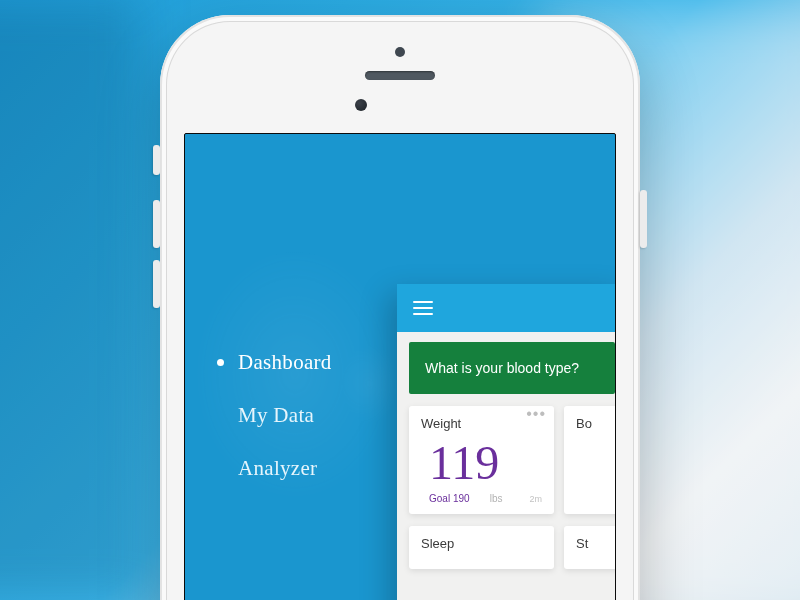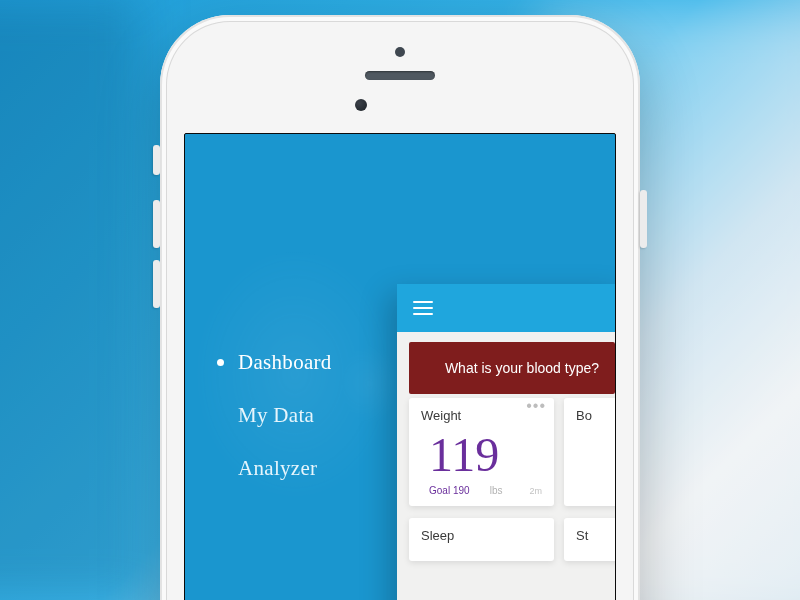--- a/index.html
+++ b/index.html
@@ -155,28 +155,27 @@
     padding-left: 16px;
   }
   .hamburger {
     width: 20px; height: 14px;
     display: flex; flex-direction: column; justify-content: space-between;
     cursor: pointer;
   }
   .hamburger span { height: 2px; width: 100%; background: #fff; border-radius: 1px; }
 
   .banner {
-    margin: 10px 12px 0 12px;
-    background: #7f1d1d;
+    margin: 10px 12px 8px 12px;
+    background: #15803d;
     color: #ffffff;
     padding: 18px 16px;
     font-family: -apple-system, "Helvetica Neue", Arial, sans-serif;
     font-size: 14px;
     border-radius: 2px;
-    text-align: right;
   }
 
   .cards {
     display: flex;
     gap: 10px;
     padding: 4px 12px 12px 12px;
     font-family: -apple-system, "Helvetica Neue", Arial, sans-serif;
   }
   .card {
     background: #ffffff;

